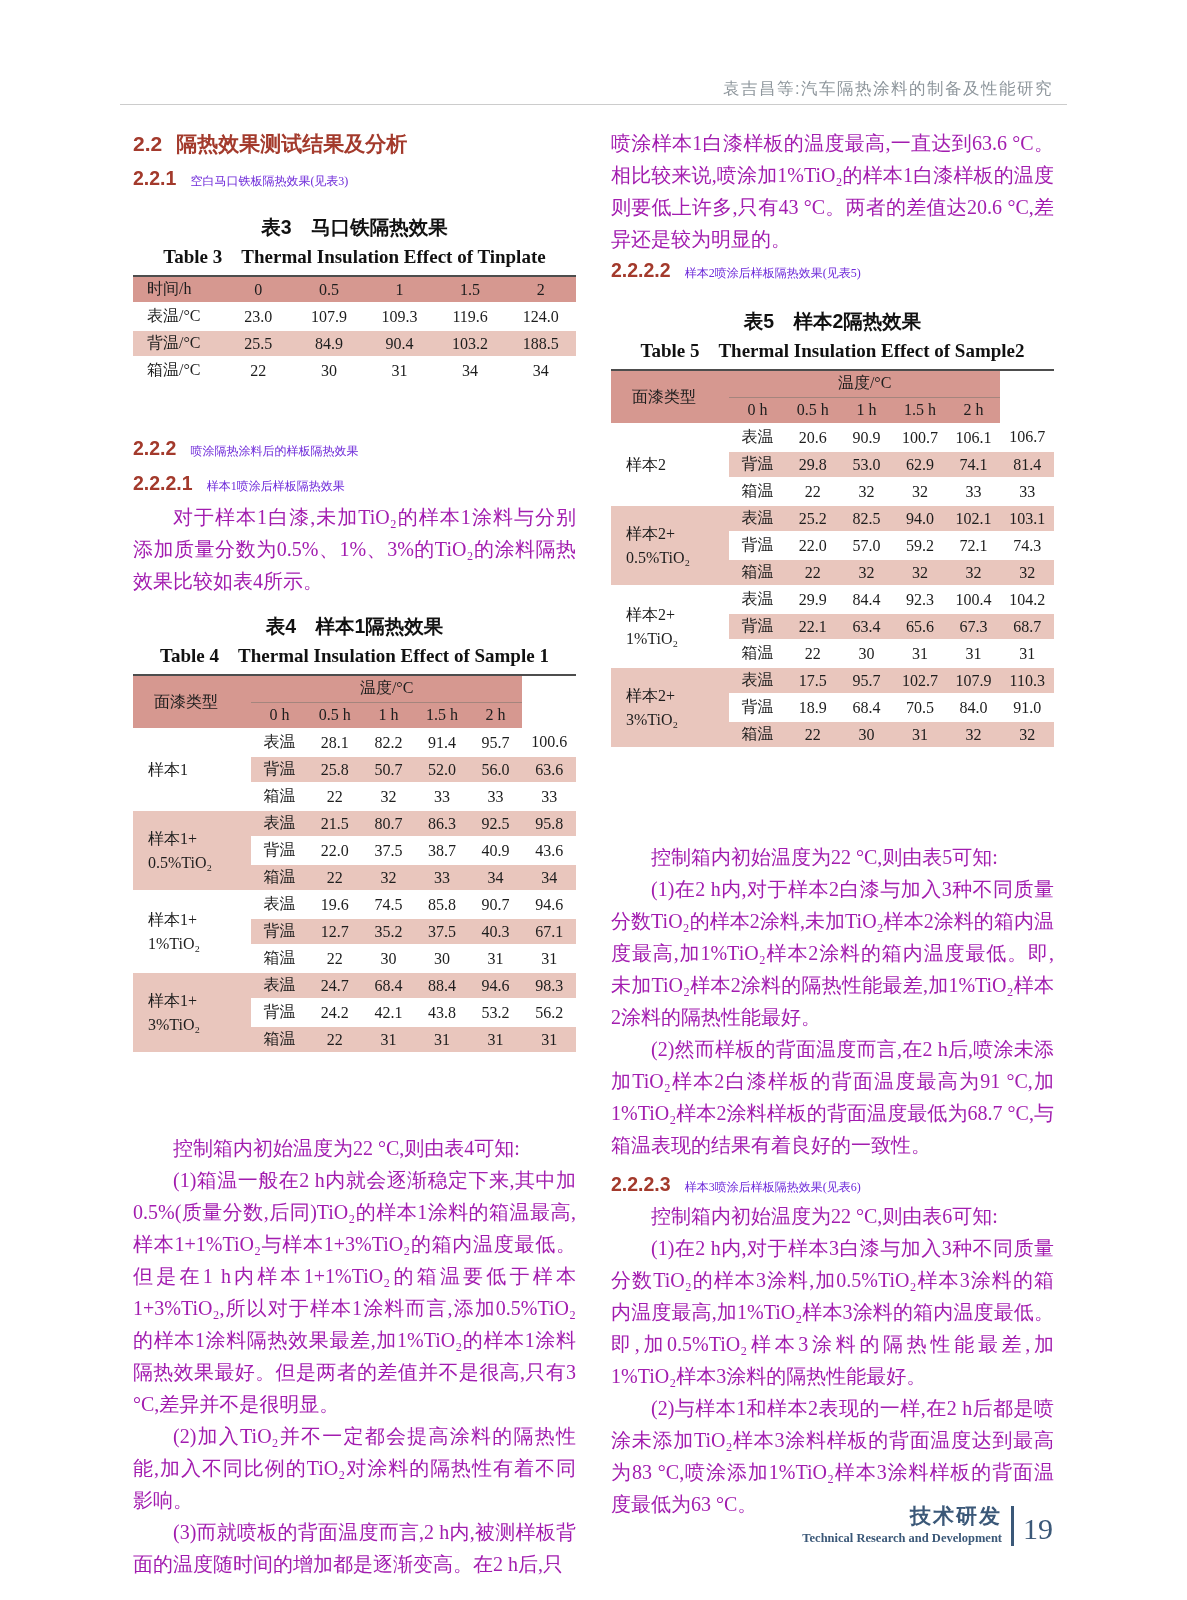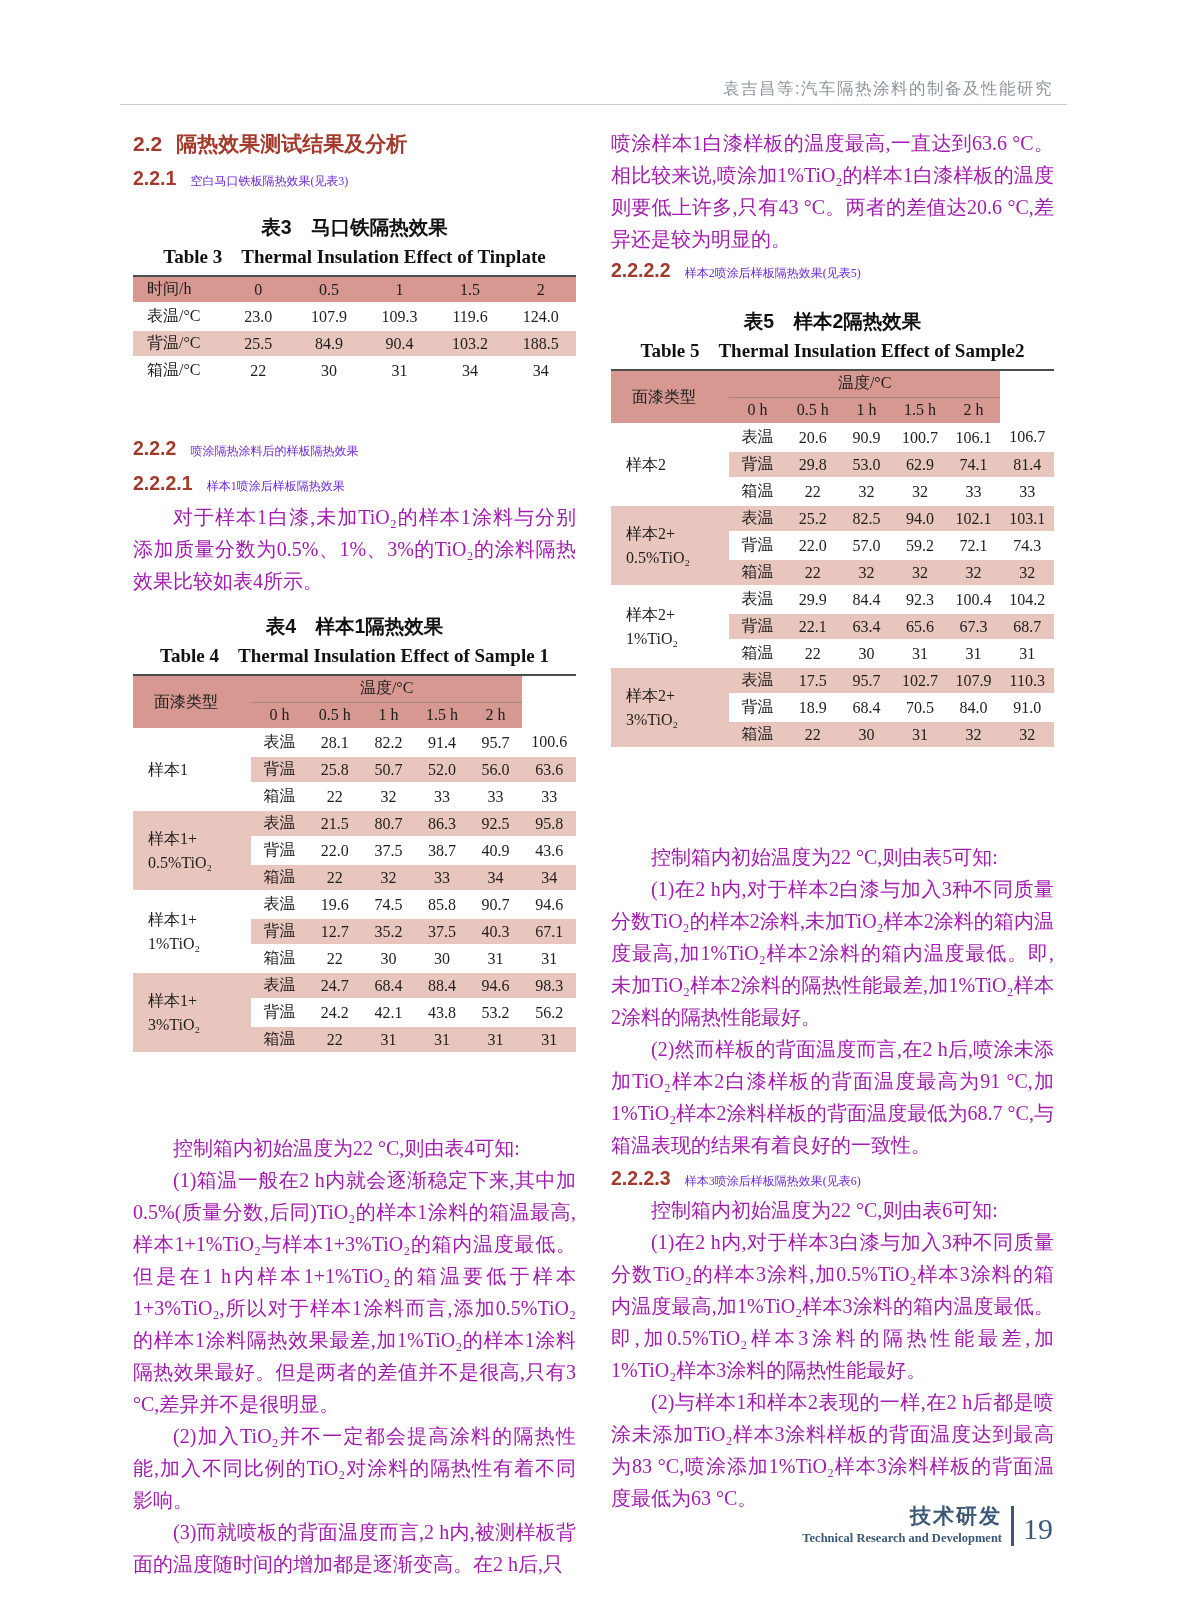--- a/index.html
+++ b/index.html
@@ -33,21 +33,21 @@
   .sec.red-all .num { font-size:21px; }
   .sec.red-all .ttl {
     font-family:"Liberation Sans", sans-serif; font-weight:bold;
     color:#a33a2c; font-size:21px;
   }
   .h22   { margin-top:6px; }
   .h221  { margin-top:8px; }
   .h222  { margin-top:50px; }
   .h2221 { margin-top:6px; }
   .h2222 { margin-top:2px; }
-  .h2223 { margin-top:4px; }
+  .h2223 { margin-top:10px; }
 
   
   p.body {
     font-size:20px; line-height:32px; text-align:justify;
     color:#a21caf;
   }
   p.indent { text-indent:2em; }
   p.cont { margin-top:2px; }
   p.intro { margin-top:2px; }
   .paras-left  { margin-top:78px; }

